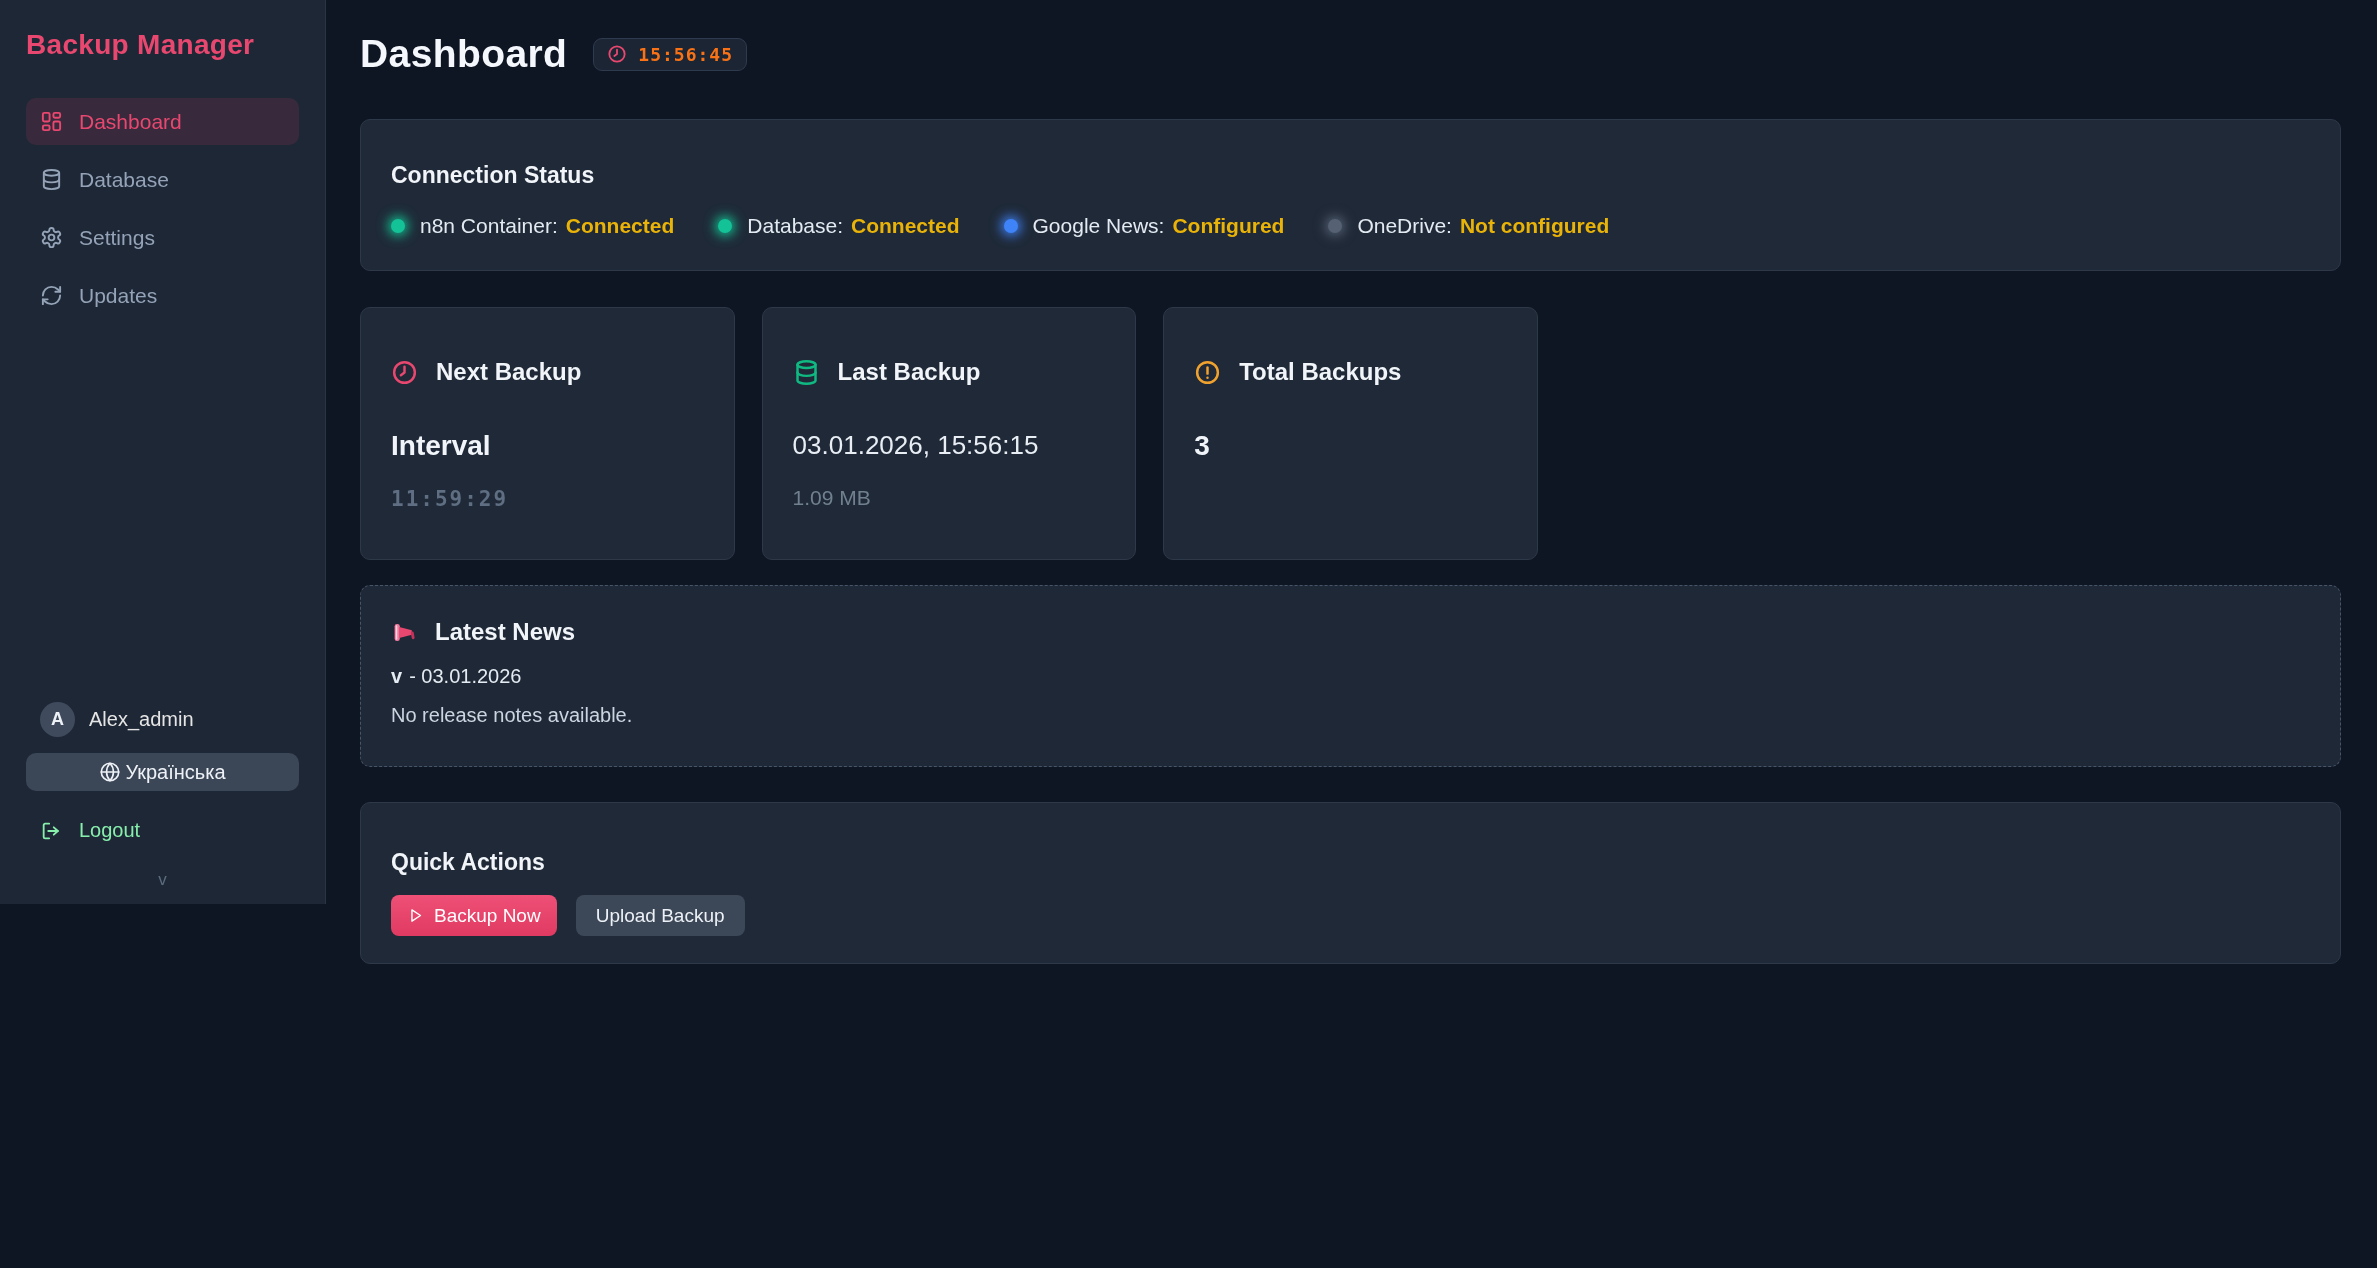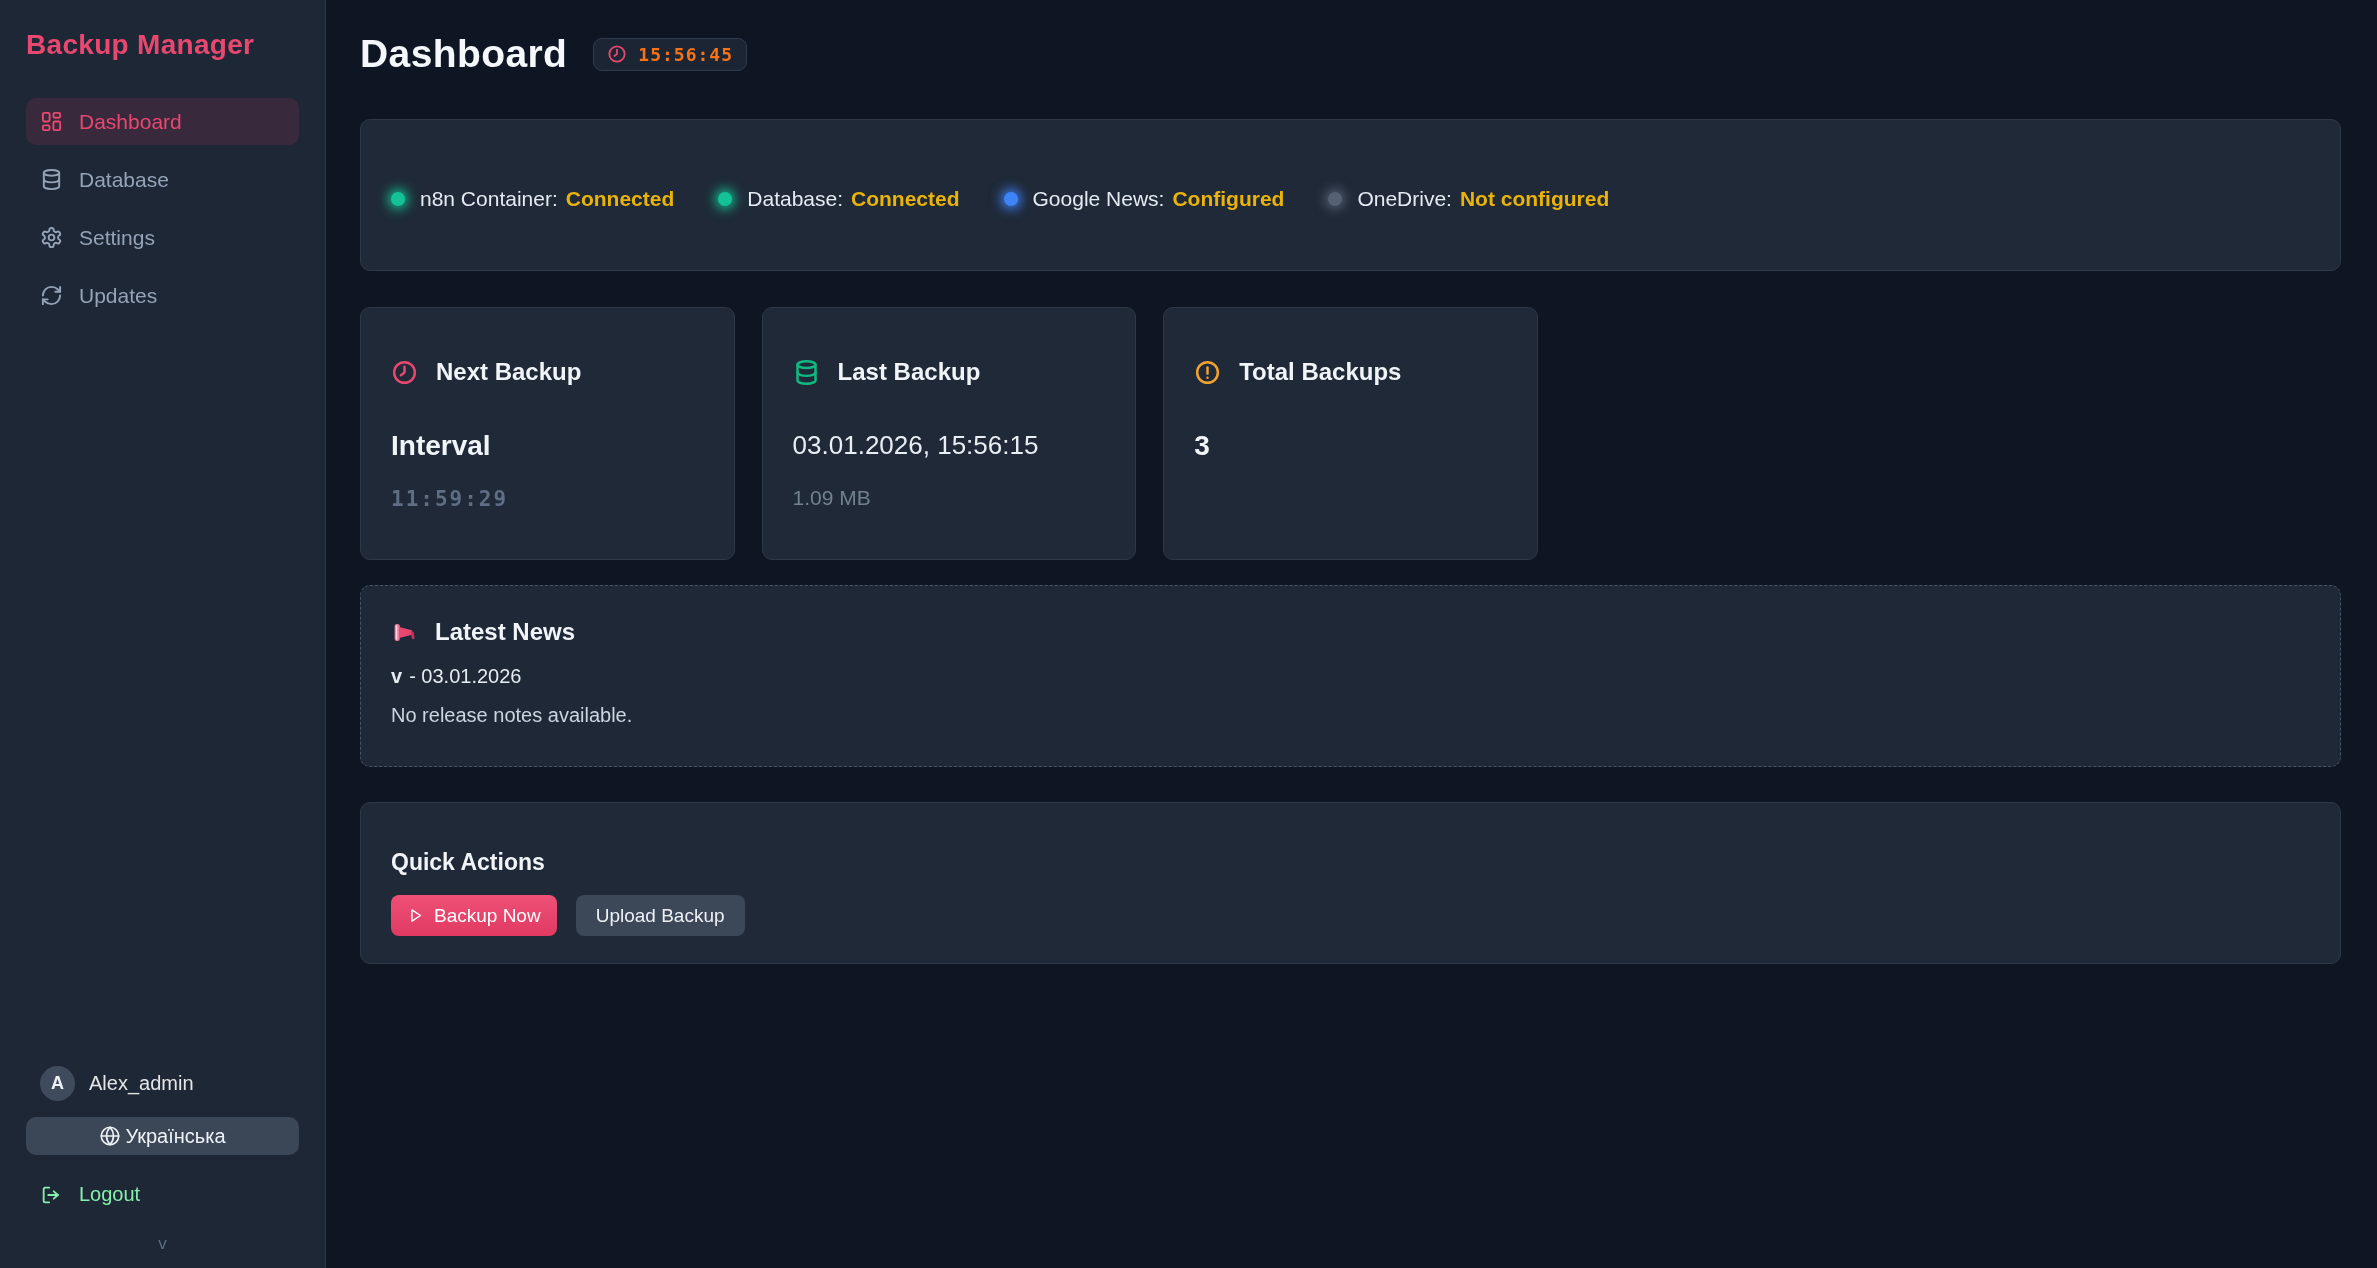--- a/index.html
+++ b/index.html
@@ -8,21 +8,21 @@
     background:#0e1523;
     font-family:"Liberation Sans", sans-serif;
     color:#f1f5f9;
     overflow:hidden;
     position:relative;
   }
   svg { display:block; }
 
   
   .sidebar {
-    position:absolute; left:0; top:0; width:326px; height:1268px;
+    position:absolute; left:0; top:0; width:326px; height:904px;
     background:#1e2735; border-right:1px solid #293445;
     display:flex; flex-direction:column; padding:28px 26px 14px 26px;
   }
   .logo { font-size:28px; font-weight:800; letter-spacing:.3px; line-height:34px; }
   .nav { margin-top:36px; display:flex; flex-direction:column; gap:11px; }
   .nav-item {
     height:47px; border-radius:10px; display:flex; align-items:center; gap:16px;
     padding:0 14px; color:#94a3b8; font-size:21px; cursor:pointer;
   }
   .nav-item.active { background:rgba(232,71,111,0.13); color:#e8476f; }
@@ -185,20 +185,21 @@
         <svg viewBox="0 0 24 24" fill="none" stroke="currentColor" stroke-width="2.2" stroke-linecap="round" stroke-linejoin="round">
           <circle cx="12" cy="12" r="9.2"></circle>
             <path d="M12 6.8V12l-3.2 2.4"></path>
         </svg>
       </span>
       <span class="clock-text">15:56:45</span>
     </div>
   </div>
 
   <section class="panel conn-panel">
+    <div class="panel-heading">Connection Status</div>
     <div class="conn-row">
       <div class="conn-item">
         <span class="dot" style="color: rgb(19, 194, 150);"></span>
         <span class="conn-text">
           <span>n8n Container:</span>
           <b>Connected</b>
         </span>
       </div>
       <div class="conn-item">
         <span class="dot" style="color: rgb(19, 194, 150);"></span>

